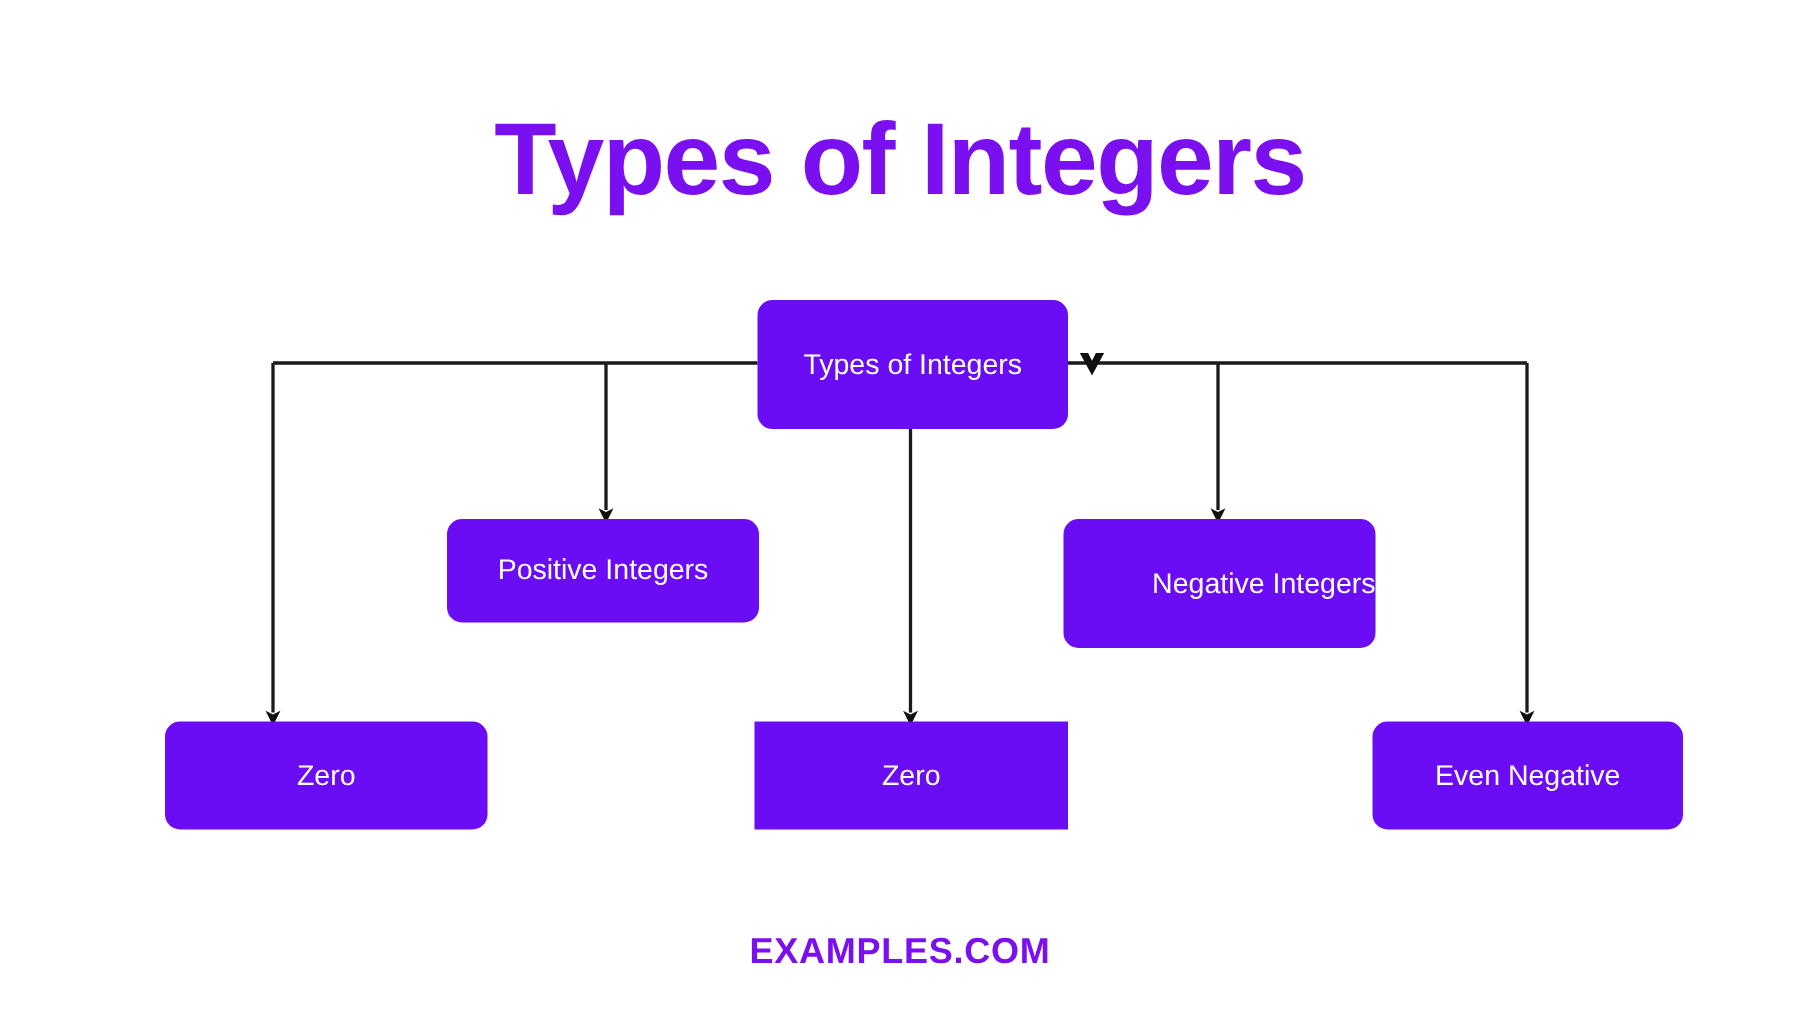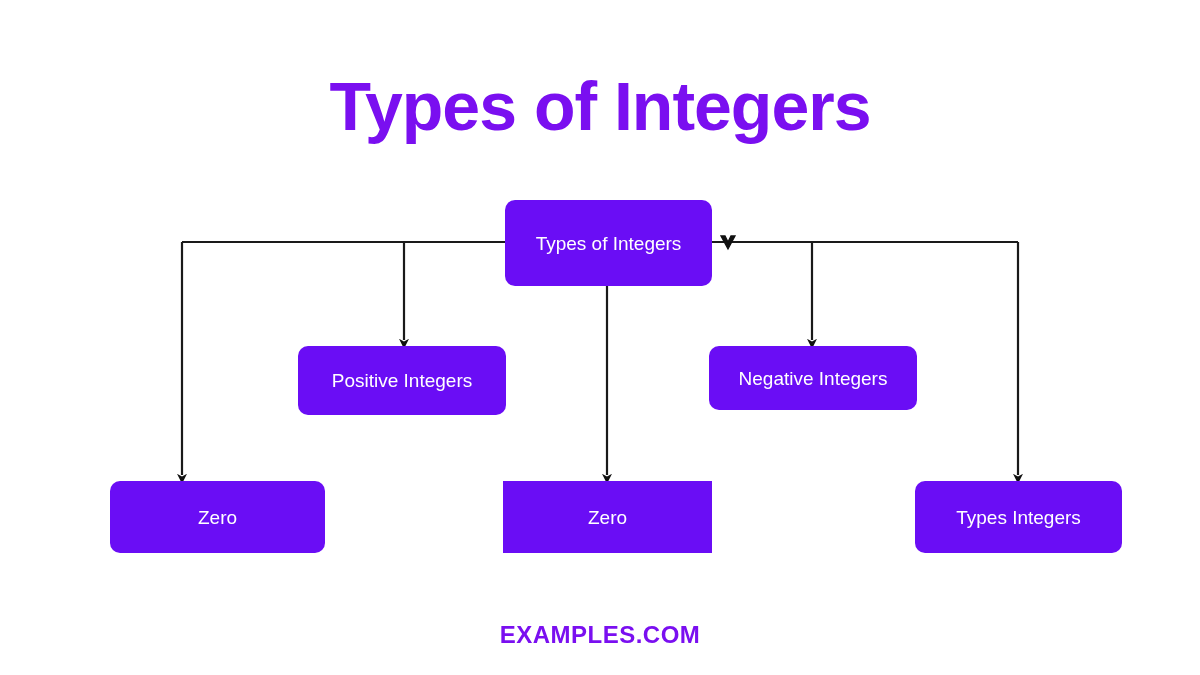--- a/index.html
+++ b/index.html
@@ -57,21 +57,21 @@
     font-size:19px;
     font-weight:400;
     line-height:1;
     white-space:nowrap;
     text-align:center;
   }
 
   
   #node-root      {left:505px;top:162px;width:207px;height:86px;}
   #node-positive  {left:298px;top:308px;width:208px;height:69px;}
-  #node-negative  {left:709px;top:308px;width:208px;height:64px;}
+  #node-negative  {left:709px;top:308px;width:208px;height:86px;justify-content:flex-end;}
   #node-zero-left {left:110px;top:443px;width:215px;height:72px;}
   #node-zero-mid  {left:503px;top:443px;width:209px;height:72px;}
   #node-even      {left:915px;top:443px;width:207px;height:72px;}
 </style>
 </head>
 <body>
 
 <div id="stage">
 
   <div class="title">Types of Integers</div>
@@ -117,18 +117,18 @@
 
   <div class="node" id="node-zero-left">
     <span>Zero</span>
   </div>
 
   <div class="node square" id="node-zero-mid">
     <span>Zero</span>
   </div>
 
   <div class="node" id="node-even">
-    <span>Types Integers</span>
+    <span>Even Negative</span>
   </div>
 
   <div class="footer">EXAMPLES.COM</div>
 
 </div>
 
 </body></html>

